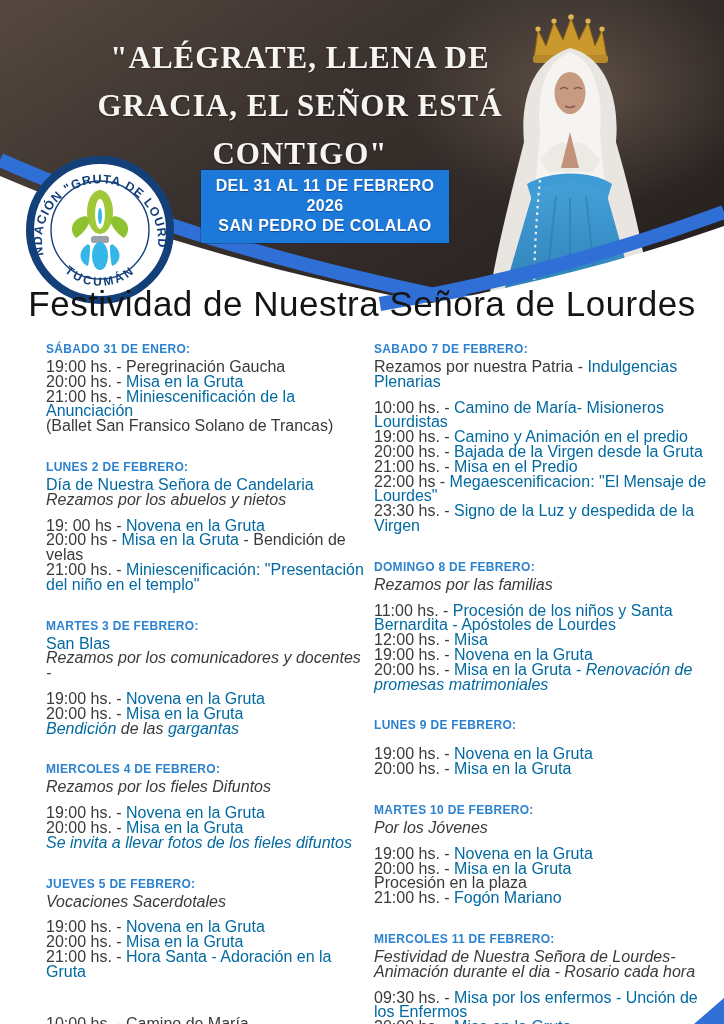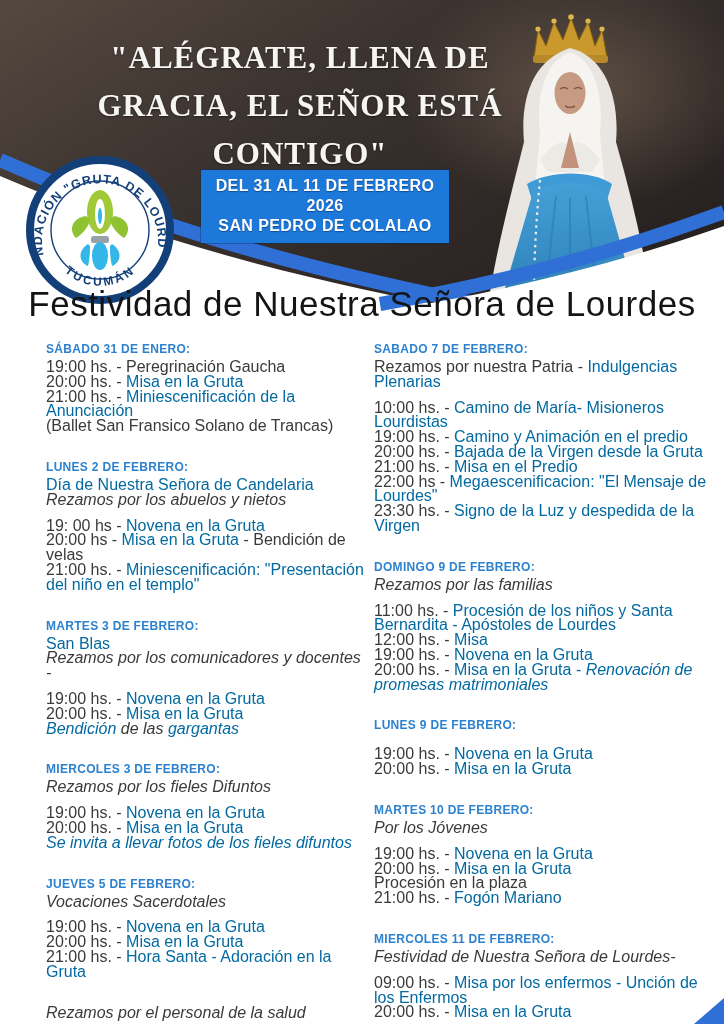--- a/index.html
+++ b/index.html
@@ -175,55 +175,54 @@
       <section class="day-section">
         <h3 class="day-heading">MARTES 3 DE FEBRERO:</h3>
         <p class="line"><span class="b">San Blas</span></p>
         <p class="line"><span class="i">Rezamos por los comunicadores y docentes -</span></p>
         <p class="line gap"></p>
         <p class="line"><span>19:00 hs.  - </span><span class="b">Novena en la Gruta</span></p>
         <p class="line"><span>20:00 hs. - </span><span class="b">Misa en la Gruta</span></p>
         <p class="line"><span class="b i">Bendición</span><span class="i"> de las </span><span class="b i">gargantas</span></p>
       </section>
       <section class="day-section">
-        <h3 class="day-heading">MIERCOLES 3 DE FEBRERO:</h3>
+        <h3 class="day-heading">MIERCOLES 4 DE FEBRERO:</h3>
         <p class="line"><span class="i">Rezamos por los fieles Difuntos</span></p>
         <p class="line gap"></p>
         <p class="line"><span>19:00 hs.  - </span><span class="b">Novena en la Gruta</span></p>
         <p class="line"><span>20:00 hs. - </span><span class="b">Misa en la Gruta</span></p>
         <p class="line"><span class="b i">Se invita a llevar fotos de los fieles difuntos</span></p>
       </section>
       <section class="day-section">
         <h3 class="day-heading">JUEVES 5 DE FEBRERO:</h3>
         <p class="line"><span class="i">Vocaciones Sacerdotales</span></p>
         <p class="line gap"></p>
         <p class="line"><span>19:00 hs. - </span><span class="b">Novena en la Gruta</span></p>
         <p class="line"><span>20:00 hs. - </span><span class="b">Misa en la Gruta</span></p>
         <p class="line"><span>21:00 hs. - </span><span class="b">Hora Santa - Adoración en la Gruta</span></p>
       </section>
       <section class="day-section">
-        <p class="line"><span class="i">Rezamos por el personal de la salud</span></p>
         <p class="line gap"></p>
         <p class="line"><span>10:00 hs. - Camino de María</span></p>
       </section>
     </div>
   <div class="col col-right">
       <section class="day-section">
         <h3 class="day-heading">SABADO 7 DE FEBRERO:</h3>
         <p class="line"><span>Rezamos por nuestra Patria - </span><span class="b">Indulgencias Plenarias</span></p>
         <p class="line gap"></p>
         <p class="line"><span>10:00 hs. - </span><span class="b">Camino de María- Misioneros Lourdistas</span></p>
         <p class="line"><span>19:00 hs. - </span><span class="b">Camino y Animación en el predio</span></p>
         <p class="line"><span>20:00 hs. - </span><span class="b">Bajada de la Virgen desde la Gruta</span></p>
         <p class="line"><span>21:00 hs. - </span><span class="b">Misa en el Predio</span></p>
         <p class="line"><span>22:00 hs - </span><span class="b">Megaescenificacion: "El Mensaje de Lourdes"</span></p>
         <p class="line"><span>23:30 hs. - </span><span class="b">Signo de la Luz y despedida de la Virgen</span></p>
       </section>
       <section class="day-section">
-        <h3 class="day-heading">DOMINGO 9 DE FEBRERO:</h3>
+        <h3 class="day-heading">DOMINGO 8 DE FEBRERO:</h3>
         <p class="line"><span class="i">Rezamos por las familias</span></p>
         <p class="line gap"></p>
         <p class="line"><span>11:00 hs. - </span><span class="b">Procesión de los niños y Santa Bernardita - Apóstoles de Lourdes</span></p>
         <p class="line"><span>12:00 hs. - </span><span class="b">Misa</span></p>
         <p class="line"><span>19:00 hs. - </span><span class="b">Novena en la Gruta</span></p>
         <p class="line"><span>20:00 hs. - </span><span class="b">Misa en la Gruta</span><span class="b"> - </span><span class="b i">Renovación de promesas matrimoniales</span></p>
       </section>
       <section class="day-section">
         <h3 class="day-heading">LUNES 9 DE FEBRERO:</h3>
         <p class="line gap"></p>
@@ -235,20 +234,21 @@
         <p class="line"><span class="i">Por los Jóvenes</span></p>
         <p class="line gap"></p>
         <p class="line"><span>19:00 hs. - </span><span class="b">Novena en la Gruta</span></p>
         <p class="line"><span>20:00 hs. - </span><span class="b">Misa en la Gruta</span></p>
         <p class="line"><span>Procesión en la plaza</span></p>
         <p class="line"><span>21:00 hs. - </span><span class="b">Fogón Mariano</span></p>
       </section>
       <section class="day-section">
         <h3 class="day-heading">MIERCOLES 11 DE FEBRERO:</h3>
         <p class="line"><span class="i">Festividad de Nuestra Señora de Lourdes-</span></p>
-        <p class="line gap"></p>
-        <p class="line"><span>09:00 hs. - </span><span class="b">Misa por los enfermos - Unción de los Enfermos</span></p>
+        <p class="line"><span class="i">Animación durante el dia - Rosario cada hora</span></p>
+        <p class="line gap"></p>
+        <p class="line"><span>09:30 hs. - </span><span class="b">Misa por los enfermos - Unción de los Enfermos</span></p>
         <p class="line"><span>20:00 hs. - </span><span class="b">Misa en la Gruta</span></p>
       </section>
     </div>
 
   <div class="corner-accent"></div>
 </div>
 
 </body></html>

